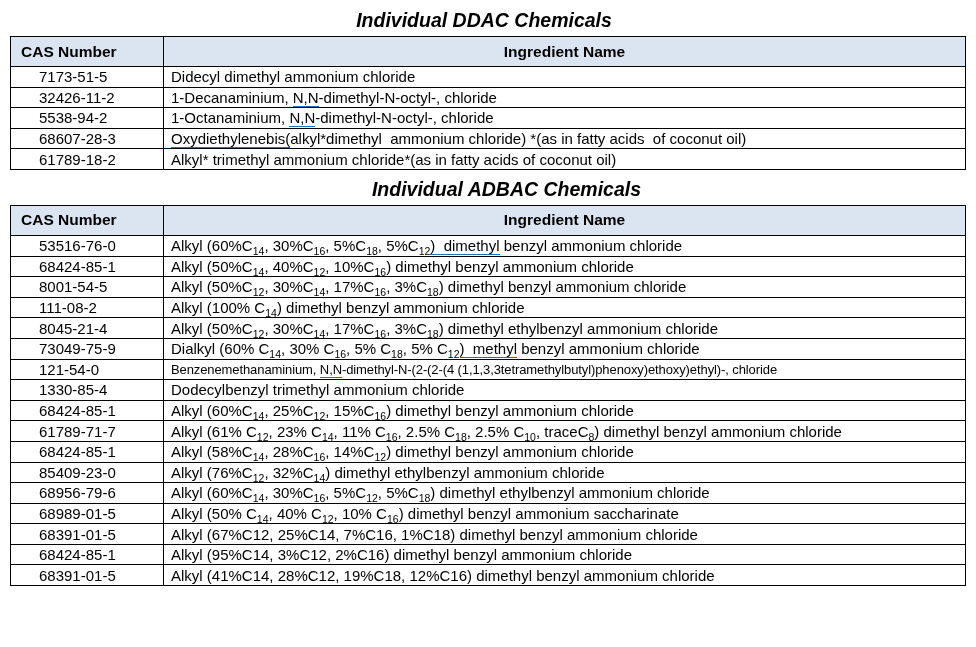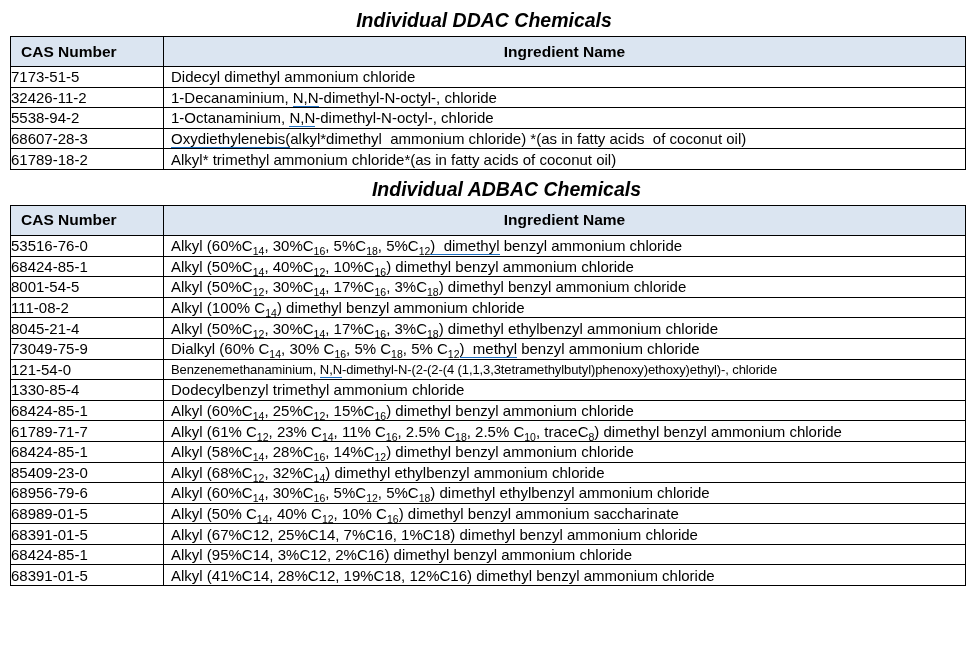--- a/index.html
+++ b/index.html
@@ -29,21 +29,21 @@
     border:1.6px solid var(--border);
     padding:0 7px;overflow:hidden;vertical-align:middle;
     white-space:pre;
   }
   .chem th{
     background:var(--header-bg);font-weight:700;font-size:15.5px;
     height:30px;text-align:center;
   }
   .chem th.cas-col{text-align:left;padding-left:10px;width:153px;}
   .chem td{font-size:15px;height:20.6px;}
-  .chem td.cas{padding-left:0;font-size:15px;}
+  .chem td.cas{padding-left:28px;font-size:15px;}
   tr.small td.ing{font-size:13px;letter-spacing:-0.1px;}
   sub{font-size:10.5px;line-height:0;}
   .u-double{border-bottom:4px double var(--blue);padding-bottom:0;}
   .u-single{border-bottom:1.6px solid var(--blue);}
 </style>
 </head>
 <body style="background: rgb(255, 255, 255);">
 
 <div class="doc">
 
@@ -129,21 +129,21 @@
         <tr>
           <td class="cas">61789-71-7</td>
           <td class="ing"><span>Alkyl (61% C</span><sub>12</sub><span>, 23% C</span><sub>14</sub><span>, 11% C</span><sub>16</sub><span>, 2.5% C</span><sub>18</sub><span>, 2.5% C</span><sub>10</sub><span>, traceC</span><sub>8</sub><span>) dimethyl benzyl ammonium chloride</span></td>
         </tr>
         <tr>
           <td class="cas">68424-85-1</td>
           <td class="ing"><span>Alkyl (58%C</span><sub>14</sub><span>, 28%C</span><sub>16</sub><span>, 14%C</span><sub>12</sub><span>) dimethyl benzyl ammonium chloride</span></td>
         </tr>
         <tr>
           <td class="cas">85409-23-0</td>
-          <td class="ing"><span>Alkyl (68%C</span><sub>12</sub><span>, 32%C</span><sub>14</sub><span>) dimethyl ethylbenzyl ammonium chloride</span></td>
+          <td class="ing"><span>Alkyl (76%C</span><sub>12</sub><span>, 32%C</span><sub>14</sub><span>) dimethyl ethylbenzyl ammonium chloride</span></td>
         </tr>
         <tr>
           <td class="cas">68956-79-6</td>
           <td class="ing"><span>Alkyl (60%C</span><sub>14</sub><span>, 30%C</span><sub>16</sub><span>, 5%C</span><sub>12</sub><span>, 5%C</span><sub>18</sub><span>) dimethyl ethylbenzyl ammonium chloride</span></td>
         </tr>
         <tr>
           <td class="cas">68989-01-5</td>
           <td class="ing"><span>Alkyl (50% C</span><sub>14</sub><span>, 40% C</span><sub>12</sub><span>, 10% C</span><sub>16</sub><span>) dimethyl benzyl ammonium saccharinate</span></td>
         </tr>
         <tr>

